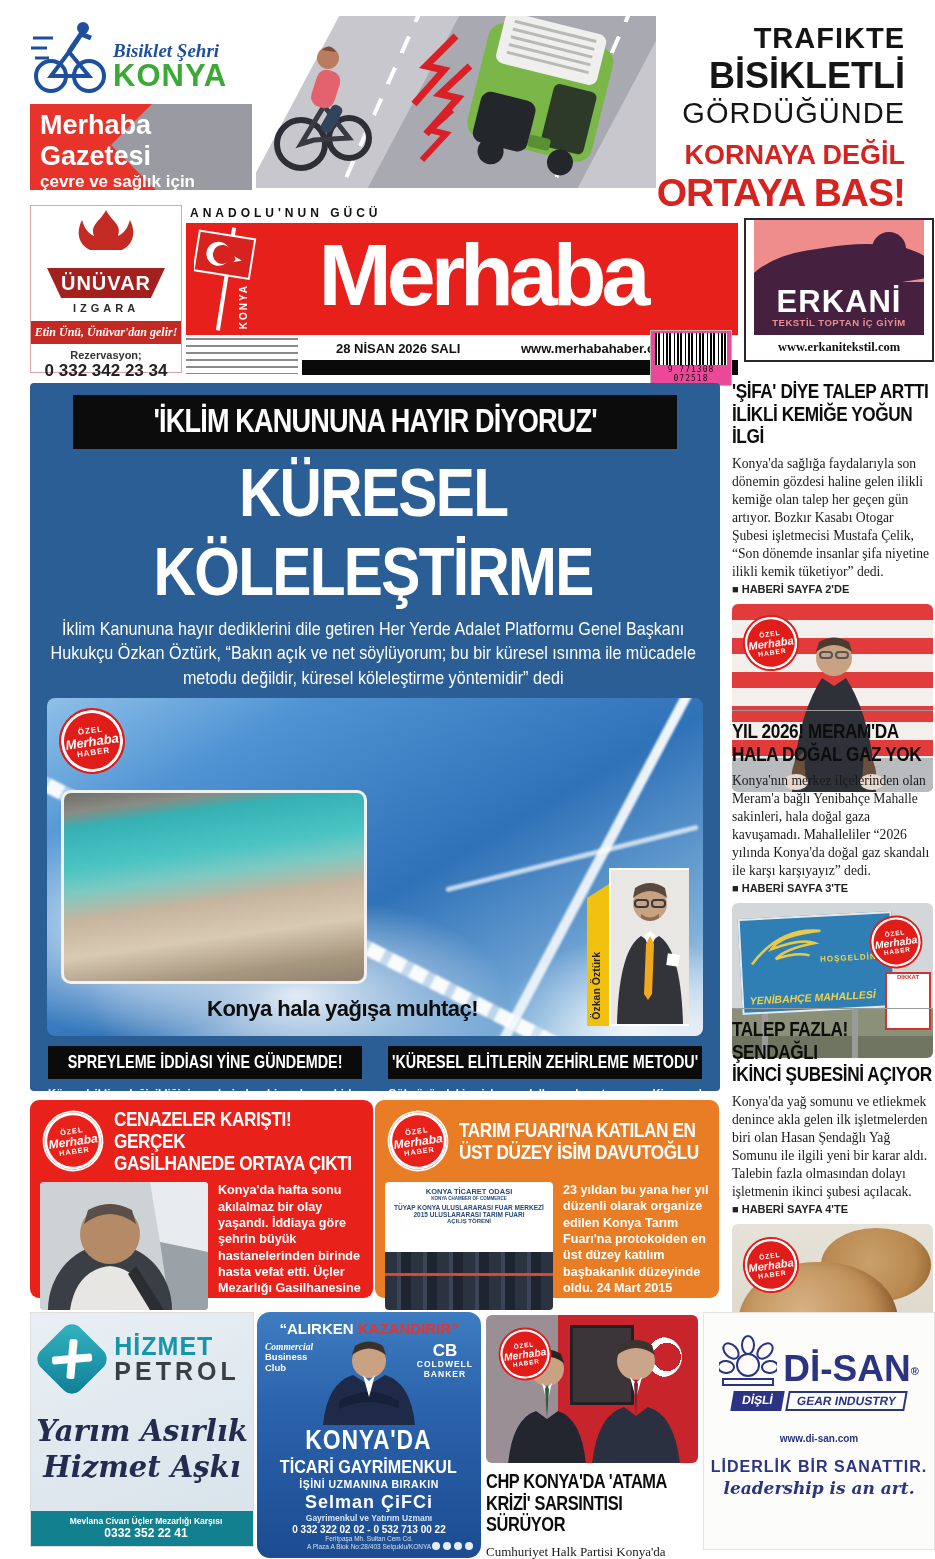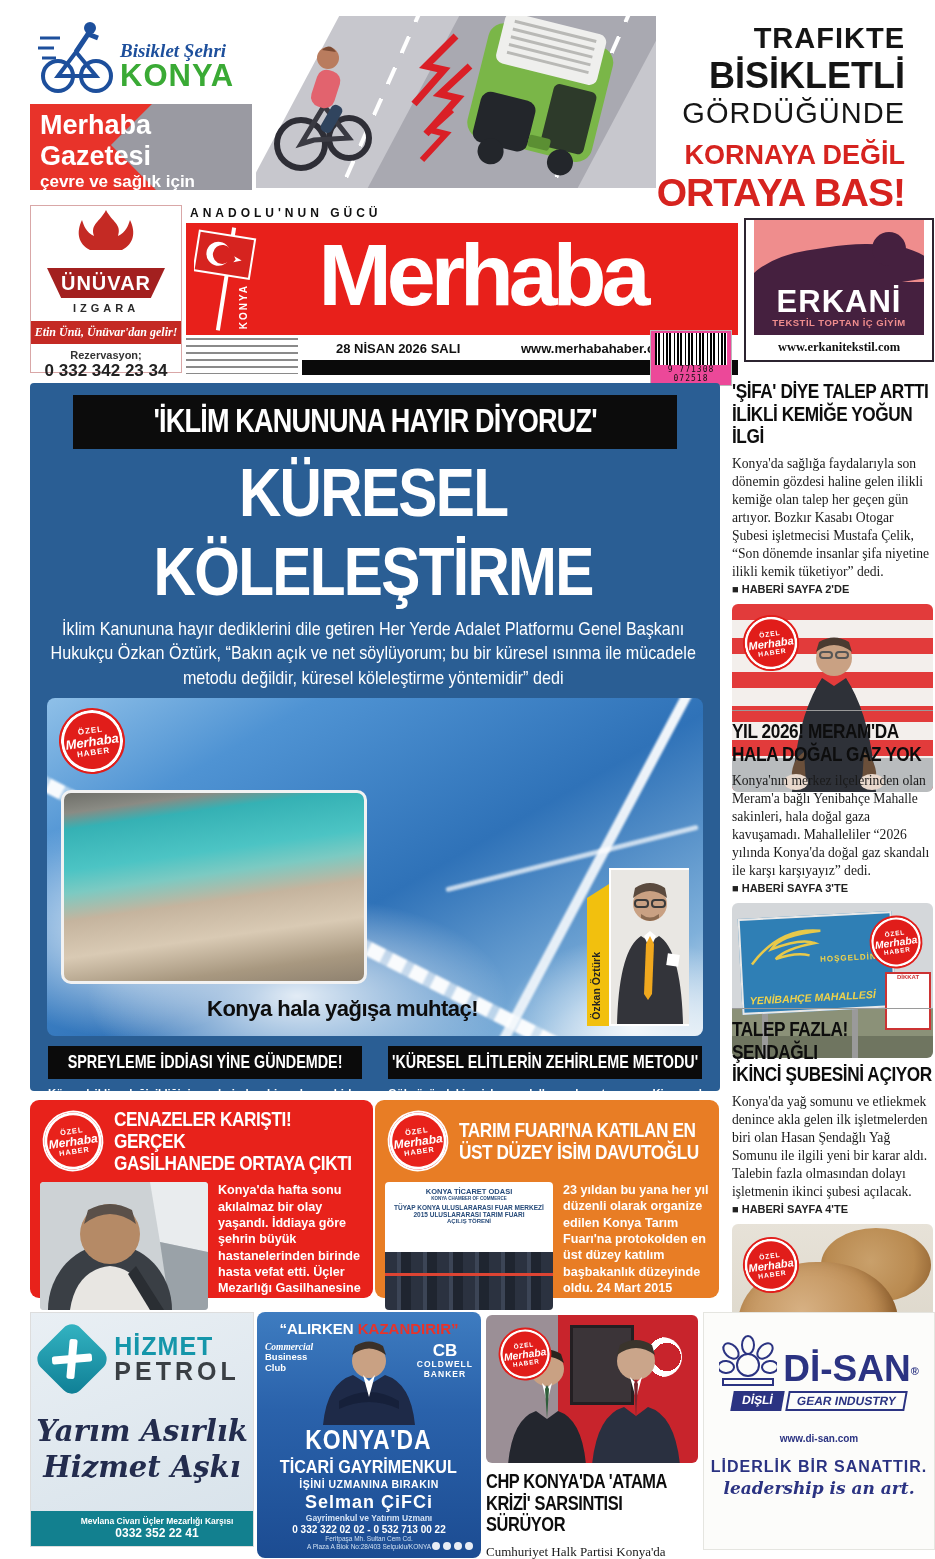--- a/index.html
+++ b/index.html
@@ -147,24 +147,24 @@
   .fair-ribbon{position:absolute;left:0;bottom:34px;width:100%;height:3px;background:#d43;}
 
   
   .hizmet{background:linear-gradient(160deg,#e9eff4,#d7e2ea);border:1px solid #ddd;text-align:center;overflow:hidden;}
   .hz-diamond{width:56px;height:56px;margin:0;background:linear-gradient(135deg,#35b6c4,#0d7c93);border-radius:12px;transform:rotate(45deg);position:relative;}
   .hz-x1,.hz-x2{position:absolute;left:24px;top:8px;width:8px;height:40px;background:#fff;border-radius:2px;}
   .hz-x1{transform:rotate(40deg);} .hz-x2{transform:rotate(-40deg);}
   .hz-n1{color:#1596aa;font-weight:900;font-size:25px;letter-spacing:1px;line-height:1;}
   .hz-n2{color:#3a3f44;font-weight:900;font-size:25px;letter-spacing:4px;line-height:1;}
   .hz-script{font-family:"DejaVu Serif",serif;font-style:italic;font-weight:700;color:#232c4e;font-size:29px;line-height:1.25;}
-  .hz-bar{position:absolute;left:0;bottom:0;width:100%;background:#12808f;color:#fff;padding:5px 15px 6px;}
+  .hz-bar{position:absolute;left:0;bottom:0;width:100%;background:#12808f;color:#fff;padding:5px 4px 6px;}
   .hz-adr{font-size:8.5px;font-weight:600;}
   .hz-tel{font-size:12px;font-weight:800;}
-  .selman{background:linear-gradient(180deg,#3e7cc0 0%,#2a62ab 40%,#1c4c92 100%);border-radius:8px;color:#fff;text-align:center;overflow:hidden;}
+  .selman{background:linear-gradient(180deg,#3e7cc0 0%,#2a62ab 40%,#1c4c92 100%);border-radius:13px;color:#fff;text-align:center;overflow:hidden;}
   .sel-slogan{font-size:15px;font-weight:900;margin-top:8px;}
   .sel-red{color:#e8332a;}
   .sel-club{position:absolute;left:8px;top:30px;font-size:9.5px;font-weight:700;line-height:1.1;text-align:left;
             font-family:"Liberation Serif",serif;font-style:italic;}
   .sel-cb{position:absolute;right:8px;top:30px;text-align:center;}
   .sel-cb-mark{font-size:17px;font-weight:900;border:0;line-height:1;}
   .sel-cb1{font-size:8.5px;font-weight:800;letter-spacing:1px;}
   .sel-man{margin:2px auto 0;width:120px;height:86px;position:relative;}
   .sel-l1 span{font-size:27px;font-weight:900;letter-spacing:1px;text-align:center;}
   .sel-l2 span{font-size:19px;font-weight:800;text-align:center;}
@@ -192,21 +192,21 @@
   .ds-slog2{font-family:"DejaVu Serif",serif;font-style:italic;font-weight:700;font-size:17px;margin-top:2px;}
   .person{position:absolute;}
 </style>
 </head>
 <body>
 
 <div class="page">
 
   <div class="abs" style="left:30px;top:16px;width:875px;height:174px;">
 
-    <div class="abs" style="left:8px;top:2px;width:222px;height:84px;">
+    <div class="abs" style="left:1px;top:2px;width:222px;height:84px;">
       <svg width="78" height="80" viewBox="0 0 78 80" style="position:absolute;left:0;top:0;">
         <circle cx="20" cy="58" r="15" fill="none" stroke="#1d4f9c" stroke-width="4"></circle>
         <circle cx="58" cy="58" r="15" fill="none" stroke="#1d4f9c" stroke-width="4"></circle>
         <path d="M20 58 L38 34 L58 58 L36 58 Z" fill="none" stroke="#1d4f9c" stroke-width="4"></path>
         <path d="M38 34 L50 16 L60 20" fill="none" stroke="#1d4f9c" stroke-width="5"></path>
         <circle cx="52" cy="10" r="6" fill="#1d4f9c"></circle>
         <path d="M2 20 h20 M0 30 h16 M4 40 h14" stroke="#1d4f9c" stroke-width="3"></path>
       </svg>
       <div class="abs bike-script" style="left:82px;top:22px;">Bisiklet Şehri</div>
       <div class="abs bike-konya" style="left:82px;top:44px;">KONYA</div>

